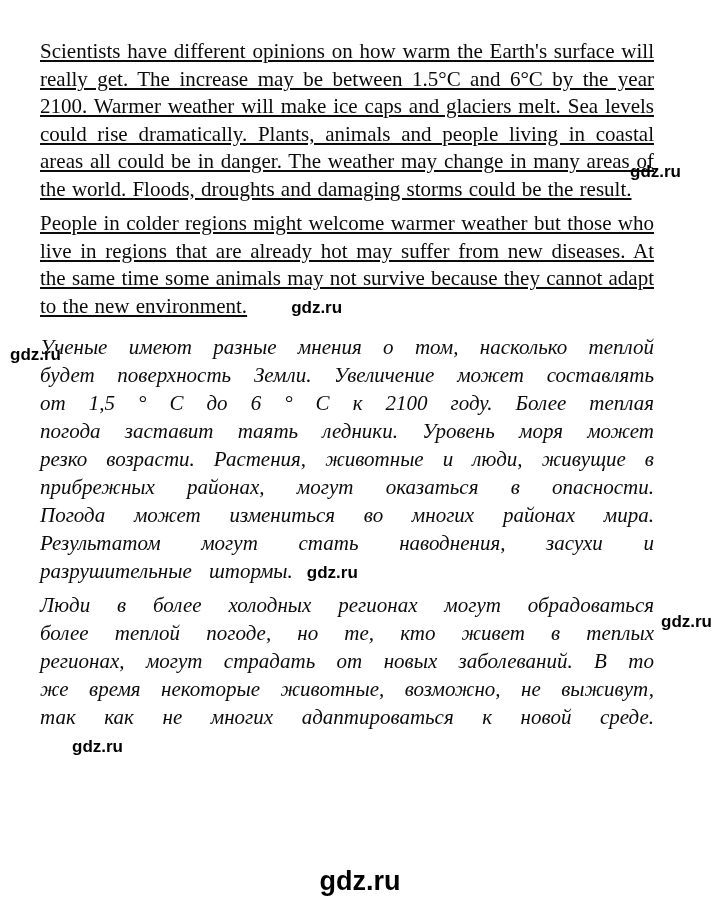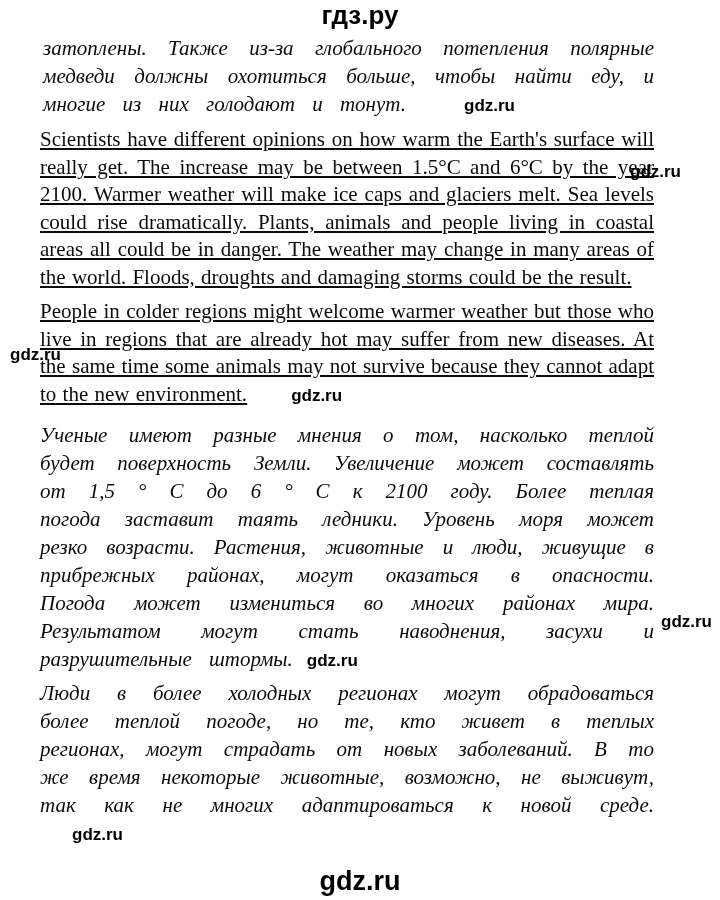--- a/index.html
+++ b/index.html
@@ -91,27 +91,23 @@
   .wm.abs { position: absolute; }
   .wm-heading-right { top: 163px; left: 630px; }
   .wm-left-margin   { top: 346px; left: 10px;  }
   .wm-mid-right     { top: 613px; left: 661px; }
 </style>
 </head>
 <body>
 
 <div class="page">
 
-  <header class="site-logo top">
-    <span>гдз.ру</span>
-  </header>
 
   <main class="content">
 
-    <p class="ru-italic intro"><span>затоплены. Также из-за глобального потепления полярные медведи должны охотиться больше, чтобы найти еду, и многие из них голодают и тонут.</span><span class="wm inline wm-after-intro">gdz.ru</span></p>
 
 
     <p class="en p-en1">Scientists have different opinions on how warm the Earth's surface will really get. The increase may be between 1.5°C and 6°C by the year 2100. Warmer weather will make ice caps and glaciers melt. Sea levels could rise dramatically. Plants, animals and people living in coastal areas all could be in danger. The weather may change in many areas of the world. Floods, droughts and damaging storms could be the result.</p>
 
     <p class="en p-en2"><span>People in colder regions might welcome warmer weather but those who live in regions that are already hot may suffer from new diseases. At the same time some animals may not survive because they cannot adapt to the new environment.</span><span class="wm inline wm-after-en2">gdz.ru</span></p>
 
     <p class="ru-italic p-ru1"><span>Ученые имеют разные мнения о том, насколько теплой будет поверхность Земли. Увеличение может составлять от 1,5 ° С до 6 ° С к 2100 году. Более теплая погода заставит таять ледники. Уровень моря может резко возрасти. Растения, животные и люди, живущие в прибрежных районах, могут оказаться в опасности. Погода может измениться во многих районах мира. Результатом могут стать наводнения, засухи и разрушительные штормы.</span><span class="wm inline wm-after-ru1">gdz.ru</span></p>
 
     <p class="ru-italic p-ru2"><span>Люди в более холодных регионах могут обрадоваться более теплой погоде, но те, кто живет в теплых регионах, могут страдать от новых заболеваний. В то же время некоторые животные, возможно, не выживут, так как не многих адаптироваться к новой среде.</span><span class="wm inline wm-after-ru2">gdz.ru</span></p>
 

